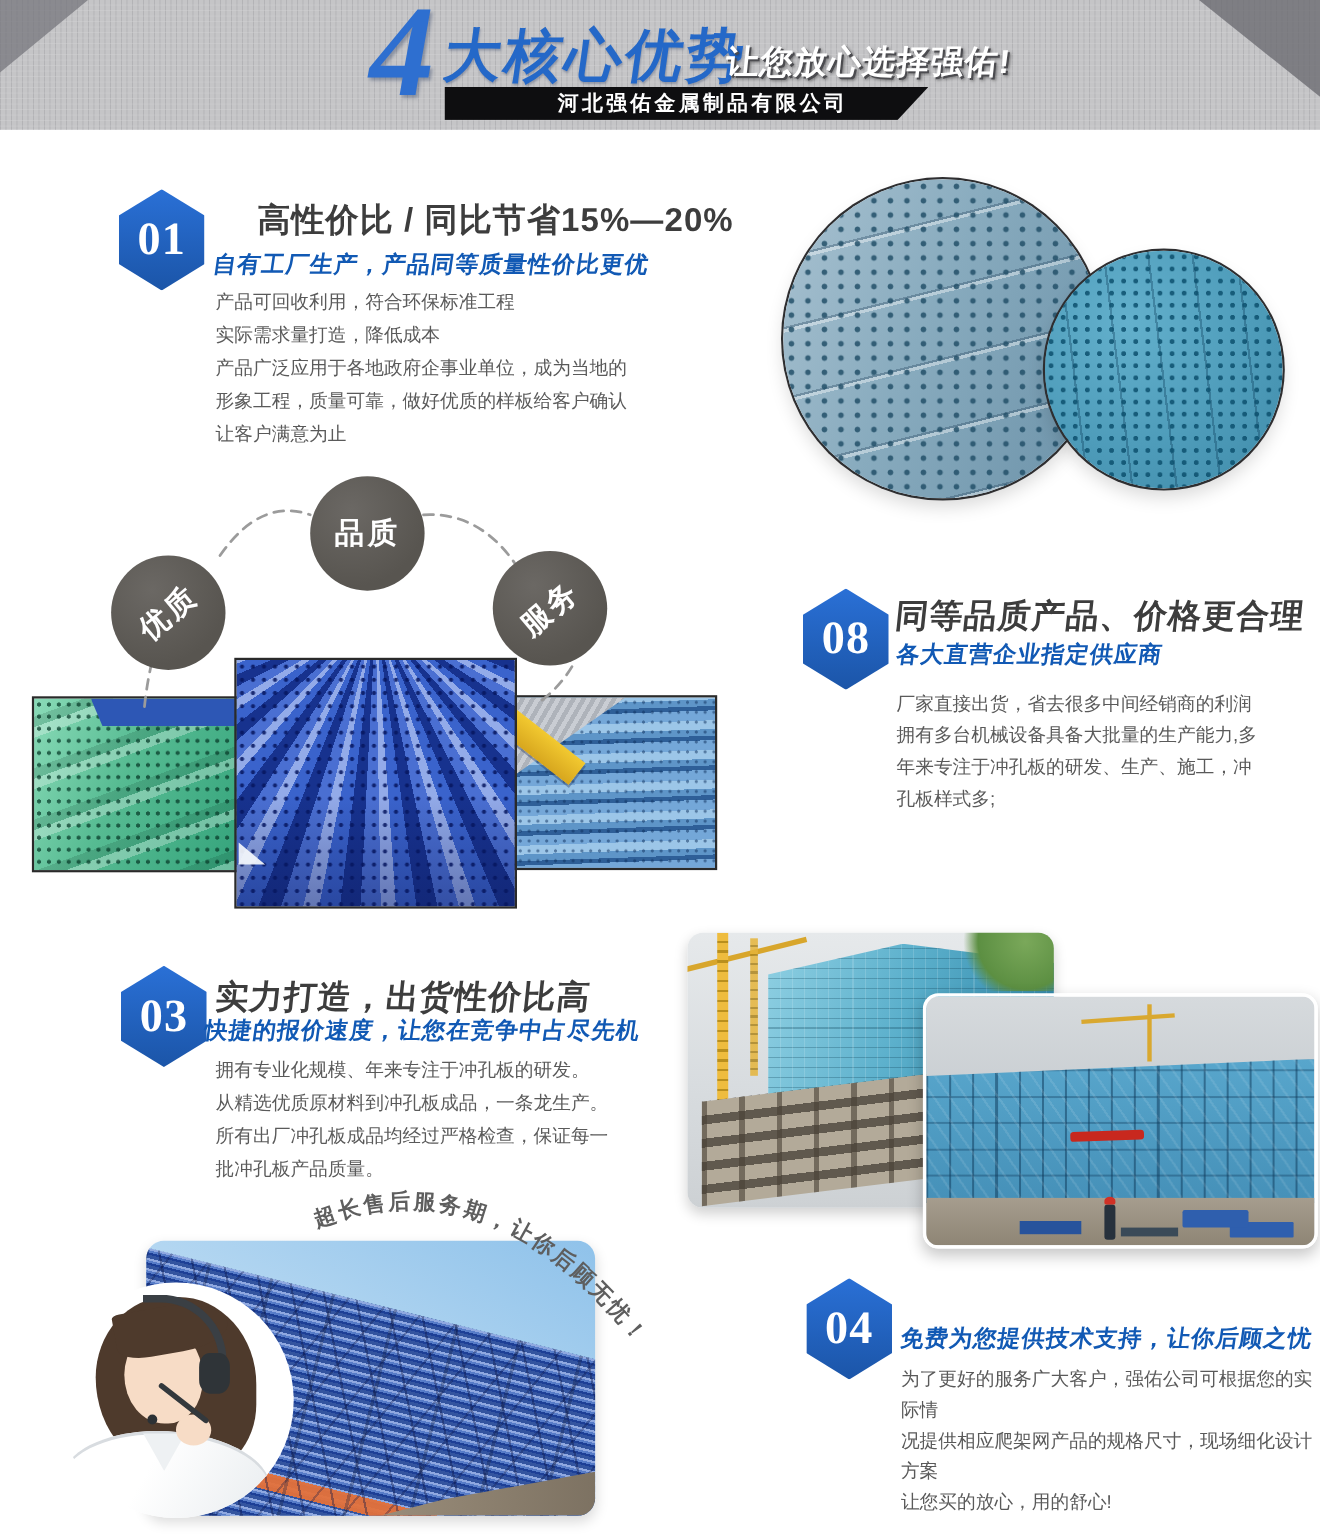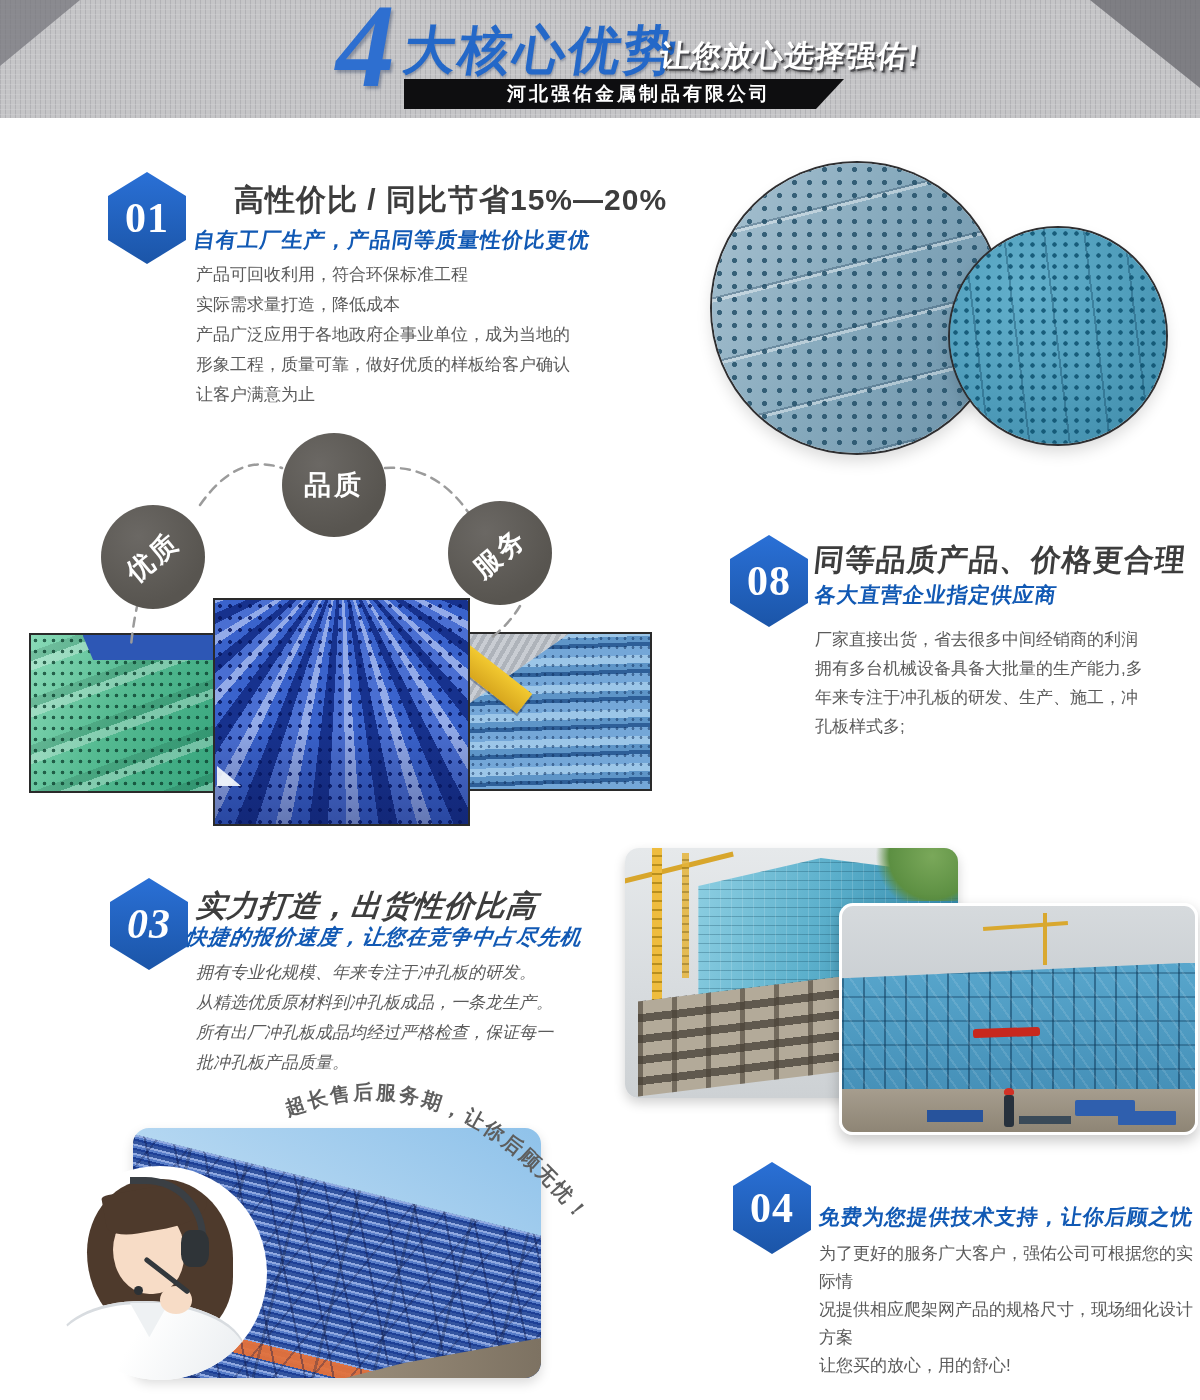--- a/index.html
+++ b/index.html
@@ -38,21 +38,21 @@
        font-weight:700;letter-spacing:1px;}
   .title{position:absolute;margin:0;font-size:30px;font-weight:800;color:#3d3d3d;letter-spacing:1px;white-space:nowrap;}
   .title.slant{transform:skewX(-6deg);}
   .subtitle{position:absolute;font-size:21px;font-weight:800;color:#1159b4;letter-spacing:1px;
        transform:skewX(-8deg);white-space:nowrap;}
   .body{position:absolute;font-size:17px;color:#5a5a5a;line-height:30px;white-space:pre-line;}
   .s1{left:108px;top:172px;width:540px;height:260px;}
   .s1 .title{left:88px;top:8px;margin-left:38px;}  .s1 .subtitle{left:86px;top:54px;} .s1 .body{left:88px;top:88px;}
   .s2{left:730px;top:535px;width:470px;height:240px;}
   .s2 .title{left:84px;top:5px;}  .s2 .subtitle{left:85px;top:46px;} .s2 .body{left:85px;top:90px;line-height:29px;}
-  .s3{left:110px;top:878px;width:540px;height:230px;font-style:italic;}
+  .s3{left:110px;top:878px;width:540px;height:230px;}
   .s3 .title{left:86px;top:8px;}  .s3 .subtitle{left:76px;top:45px;} .s3 .body{left:86px;top:80px;}
   .s4{left:733px;top:1162px;width:470px;height:220px;}
   .s4 .title{left:82px;top:4px;}  .s4 .subtitle{left:86px;top:41px;} .s4 .body{left:86px;top:78px;line-height:28px;}
   
   .circleA{position:absolute;left:712px;top:163px;width:290px;height:290px;border-radius:50%;
     background-image:
       radial-gradient(circle, rgba(35,80,105,.85) 2.2px, transparent 2.9px),
       repeating-linear-gradient(-14deg, transparent 0 30px, rgba(255,255,255,.4) 30px 33px, rgba(40,70,95,.35) 33px 35px, transparent 35px 62px),
       linear-gradient(115deg,#a9c2d1 0%,#88abbe 45%,#6b91a8 100%);
     background-size:15px 13px,auto,auto;

